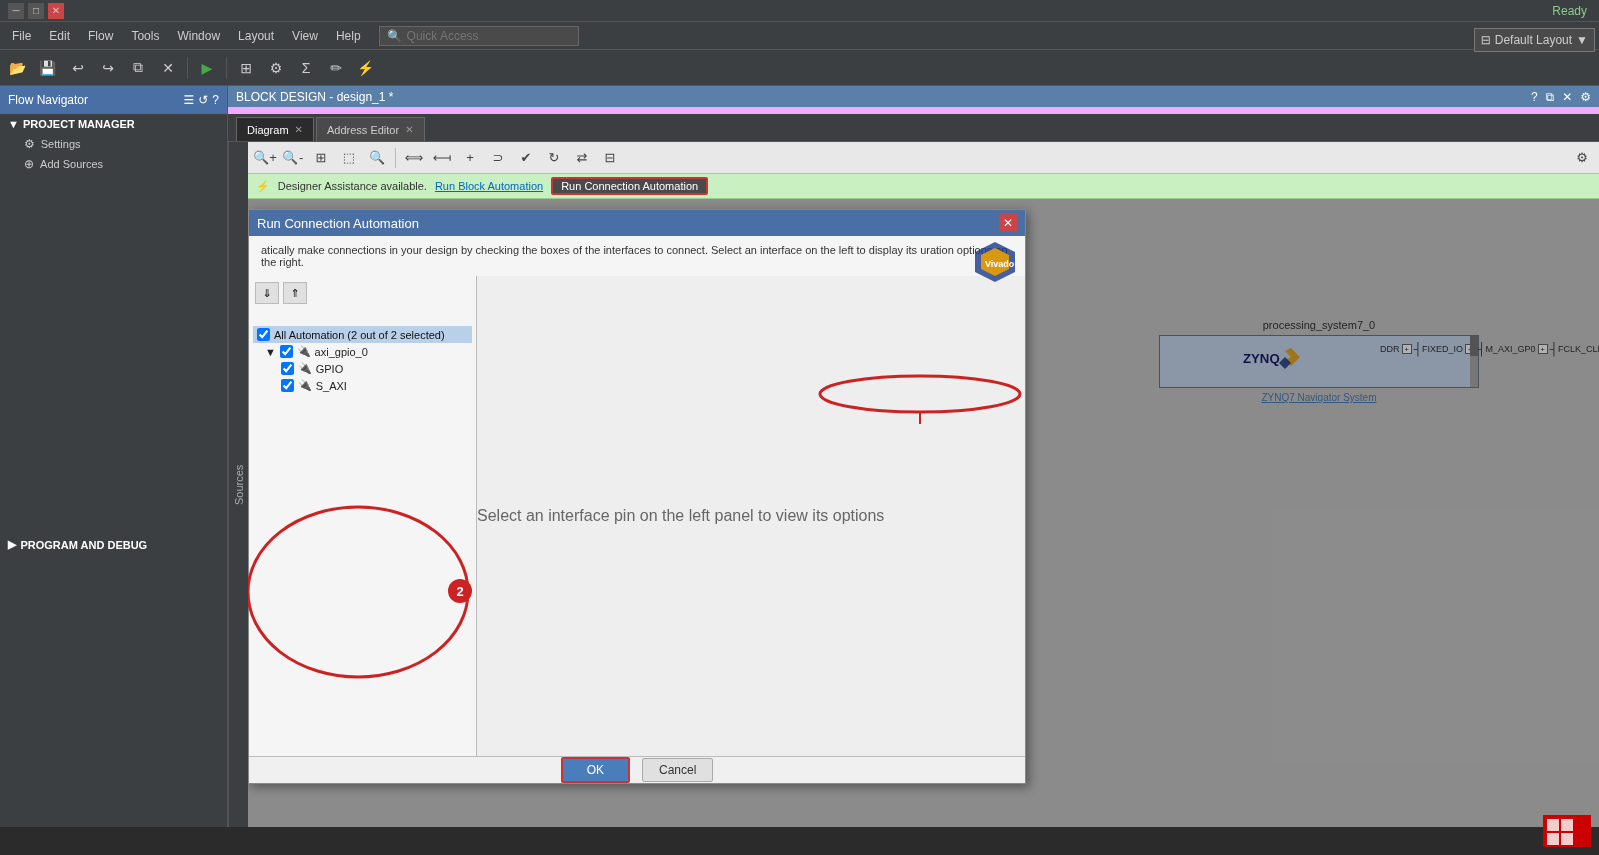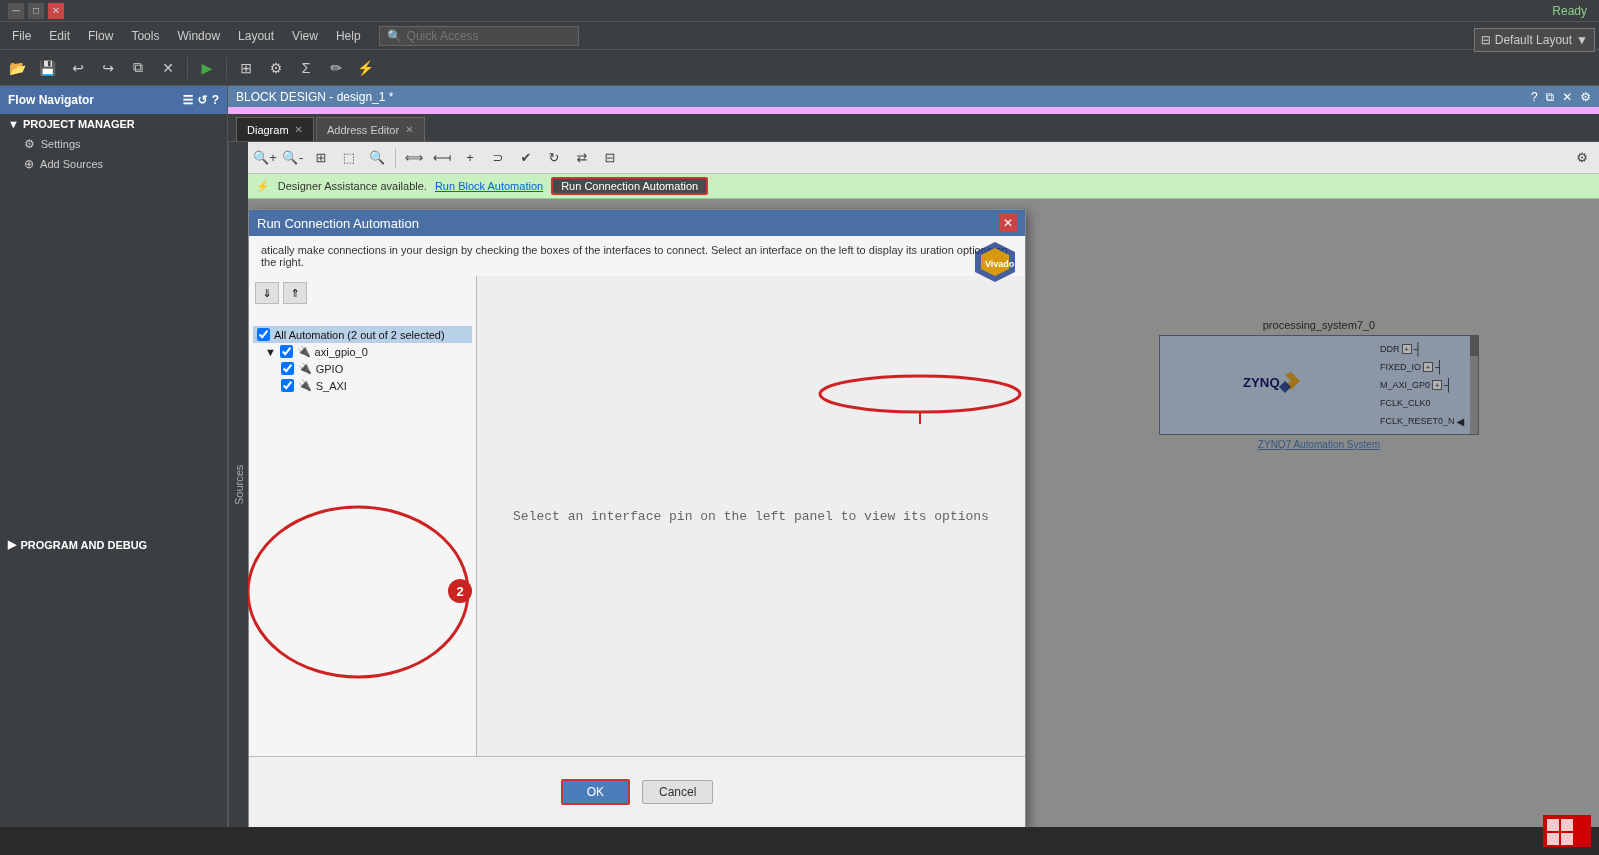--- a/index.html
+++ b/index.html
@@ -111,21 +111,21 @@
       border-right: 1px solid #555;
       display: flex;
       flex-direction: column;
       flex-shrink: 0;
       overflow: hidden;
     }
     #flow-nav-header {
       background: #4a6fa5;
       padding: 4px 8px;
       font-size: 12px;
-      font-weight: bold;
+      font-weight: normal;
       color: #fff;
       display: flex;
       align-items: center;
       justify-content: space-between;
       height: 28px;
     }
     #flow-nav-header .nav-controls { display: flex; gap: 4px; }
     #flow-nav-content { flex: 1; overflow-y: auto; background: #3c3f41; }
     .nav-section {
       color: #ddd;
@@ -308,21 +308,20 @@
     .zynq-center {
       flex: 1;
       display: flex;
       align-items: center;
       justify-content: center;
       flex-direction: column;
       padding: 8px;
     }
     .zynq-right-pins {
       display: flex;
-      flex-direction: column;
       justify-content: space-around;
       padding: 4px 0;
       align-items: flex-start;
       width: 90px;
     }
     .zynq-right-pin {
       display: flex;
       align-items: center;
       height: 18px;
       font-size: 9px;
@@ -457,30 +456,28 @@
       font-size: 11px;
       color: #222;
     }
     .tree-sub-item input[type=checkbox] { margin-right: 4px; }
     .tree-icon { margin-right: 4px; color: #555; font-size: 11px; }
     #dialog-right {
       flex: 1;
       background: #eee;
       display: flex;
       align-items: center;
+      color: #666;
+      font-size: 16px;
+    }
+    #dialog-footer {
+      display: flex;
       justify-content: center;
-      color: #666;
-      font-size: 13px;
-      font-family: Liberation Mono, monospace;
-    }
-    #dialog-footer {
-      display: flex;
-      justify-content: center;
-      align-items: center;
-      padding: 22px;
+      align-items: center;
+      padding: 0;
       gap: 12px;
       border-top: 1px solid #bbb;
       background: #f0f0f0;
     }
     .btn-ok {
       background: #4a7ebb;
       color: #fff;
       border: 1px solid #336699;
       padding: 4px 24px;
       cursor: pointer;
@@ -748,21 +745,21 @@
                 <div class="zynq-right-pin">
                   <span class="pin-label">FCLK_RESET0_N</span>
                   <span style="font-size:10px;margin-left:2px;">◀</span>
                 </div>
               </div>
 
               <div class="zynq-scroll-bar">
                 <div class="zynq-scroll-thumb"></div>
               </div>
             </div>
-            <div class="zynq-subtitle">ZYNQ7 Automation System</div>
+            <div class="zynq-subtitle">ZYNQ7 Navigator System</div>
           </div>
 
           <div id="dialog-overlay">
             <div id="dialog">
               <div id="dialog-title">
                 <span>Run Connection Automation</span>
                 <button class="close-btn">✕</button>
               </div>
 
               <div style="position:relative;">

